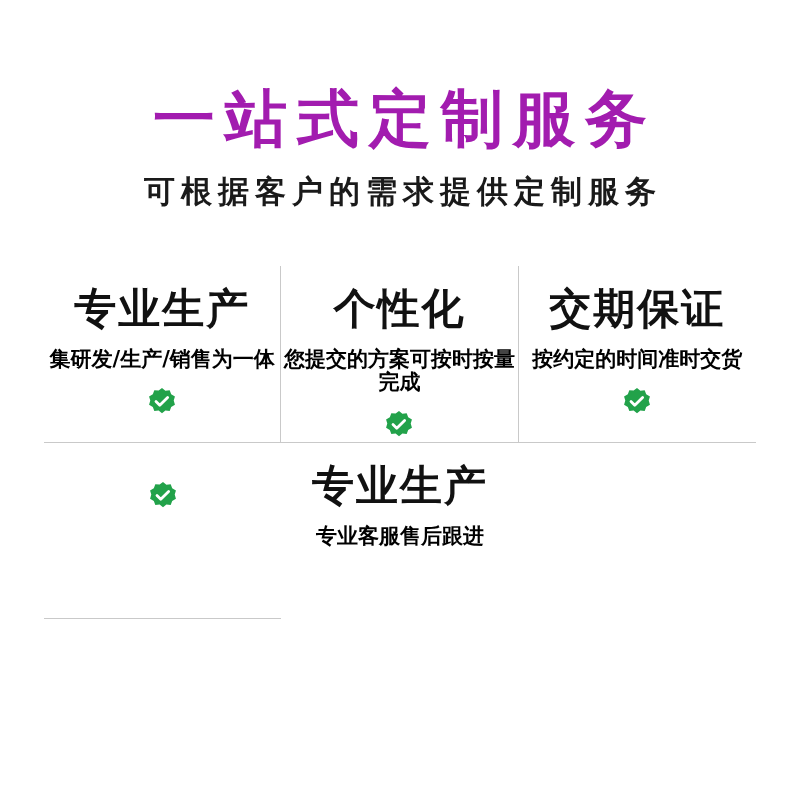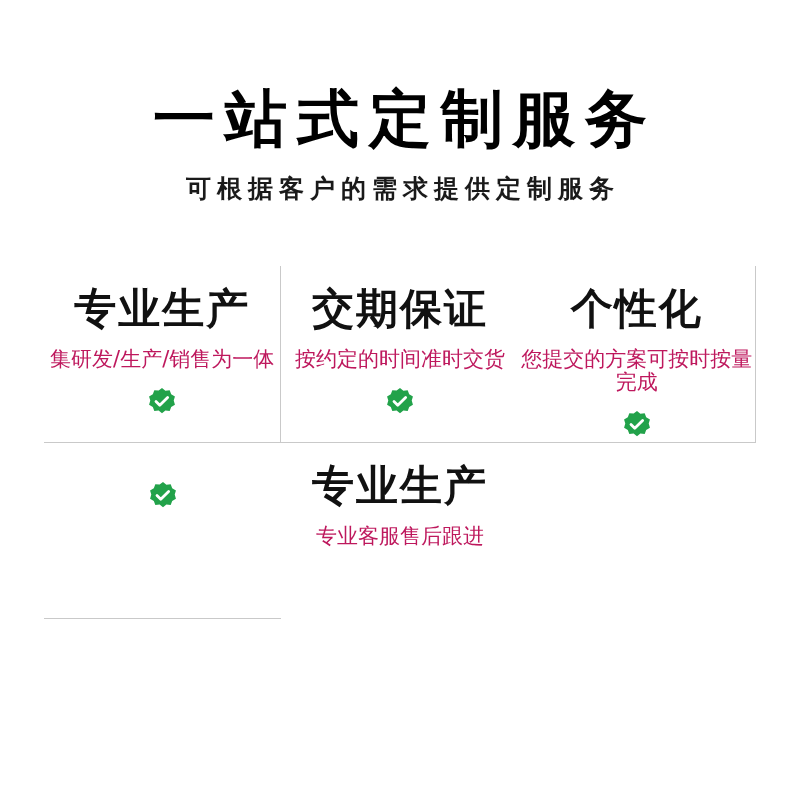--- a/index.html
+++ b/index.html
@@ -20,28 +20,28 @@
     box-sizing: border-box;
   }
   .header {
     padding-top: 88px;
     text-align: center;
   }
   .main-title {
     font-size: 62px;
     line-height: 1;
     font-weight: bold;
-    color: #000000;
+    color: #a21caf;
     letter-spacing: 10px;
     text-indent: 10px;
     font-family: "DejaVu Sans", "Liberation Sans", sans-serif;
   }
   .sub-title {
     margin-top: 26px;
-    font-size: 25px;
+    font-size: 31px;
     line-height: 1;
     font-weight: bold;
     color: #1a1a1a;
     letter-spacing: 6px;
     text-indent: 6px;
     font-family: "DejaVu Sans", "Liberation Sans", sans-serif;
   }
   .grid {
     position: absolute;
     top: 266px;
@@ -70,22 +70,22 @@
     line-height: 1;
     font-weight: bold;
     color: #111111;
     letter-spacing: 2px;
     font-family: "DejaVu Sans", "Liberation Sans", sans-serif;
   }
   .cell-desc {
     margin-top: 18px;
     font-size: 21px;
     line-height: 1.1;
-    font-weight: normal;
-    color: #be185d;
+    font-weight: bold;
+    color: #000000;
     font-family: "DejaVu Sans", "Liberation Sans", sans-serif;
   }
   .check-wrap {
     margin-top: 16px;
     display: flex;
     justify-content: center;
   }
   .check-icon {
     width: 30px;
     height: 30px;
@@ -108,34 +108,34 @@
       <div class="cell-title">专业生产</div>
       <div class="cell-desc">集研发/生产/销售为一体</div>
       <div class="check-wrap">
         <svg class="check-icon" viewBox="0 0 32 32">
           <path d="M16 1l3.6 2.9 4.6-.4 1.6 4.3 4 2.3-1.3 4.4 1.3 4.4-4 2.3-1.6 4.3-4.6-.4L16 28l-3.6-2.9-4.6.4-1.6-4.3-4-2.3 1.3-4.4L2.2 10l4-2.3 1.6-4.3 4.6.4z" fill="#22a24a"></path>
           <path d="M9.6 15.4l4 4 8.4-8.2" fill="none" stroke="#ffffff" stroke-width="3" stroke-linecap="round" stroke-linejoin="round"></path>
         </svg>
       </div>
     </div>
 
-    <div class="cell row-top">
-      <div class="cell-title">交期保证</div>
-      <div class="cell-desc">按约定的时间准时交货</div>
+    <div class="cell col-left row-mid">
+      <div class="cell-title">个性化</div>
+      <div class="cell-desc">您提交的方案可按时按量完成</div>
       <div class="check-wrap">
         <svg class="check-icon" viewBox="0 0 32 32">
           <path d="M16 1l3.6 2.9 4.6-.4 1.6 4.3 4 2.3-1.3 4.4 1.3 4.4-4 2.3-1.6 4.3-4.6-.4L16 28l-3.6-2.9-4.6.4-1.6-4.3-4-2.3 1.3-4.4L2.2 10l4-2.3 1.6-4.3 4.6.4z" fill="#22a24a"></path>
           <path d="M9.6 15.4l4 4 8.4-8.2" fill="none" stroke="#ffffff" stroke-width="3" stroke-linecap="round" stroke-linejoin="round"></path>
         </svg>
       </div>
     </div>
 
-    <div class="cell col-left row-mid">
-      <div class="cell-title">个性化</div>
-      <div class="cell-desc">您提交的方案可按时按量完成</div>
+    <div class="cell row-top">
+      <div class="cell-title">交期保证</div>
+      <div class="cell-desc">按约定的时间准时交货</div>
       <div class="check-wrap">
         <svg class="check-icon" viewBox="0 0 32 32">
           <path d="M16 1l3.6 2.9 4.6-.4 1.6 4.3 4 2.3-1.3 4.4 1.3 4.4-4 2.3-1.6 4.3-4.6-.4L16 28l-3.6-2.9-4.6.4-1.6-4.3-4-2.3 1.3-4.4L2.2 10l4-2.3 1.6-4.3 4.6.4z" fill="#22a24a"></path>
           <path d="M9.6 15.4l4 4 8.4-8.2" fill="none" stroke="#ffffff" stroke-width="3" stroke-linecap="round" stroke-linejoin="round"></path>
         </svg>
       </div>
     </div>
 
     <div class="cell row-mid">
       <div class="check-wrap">

